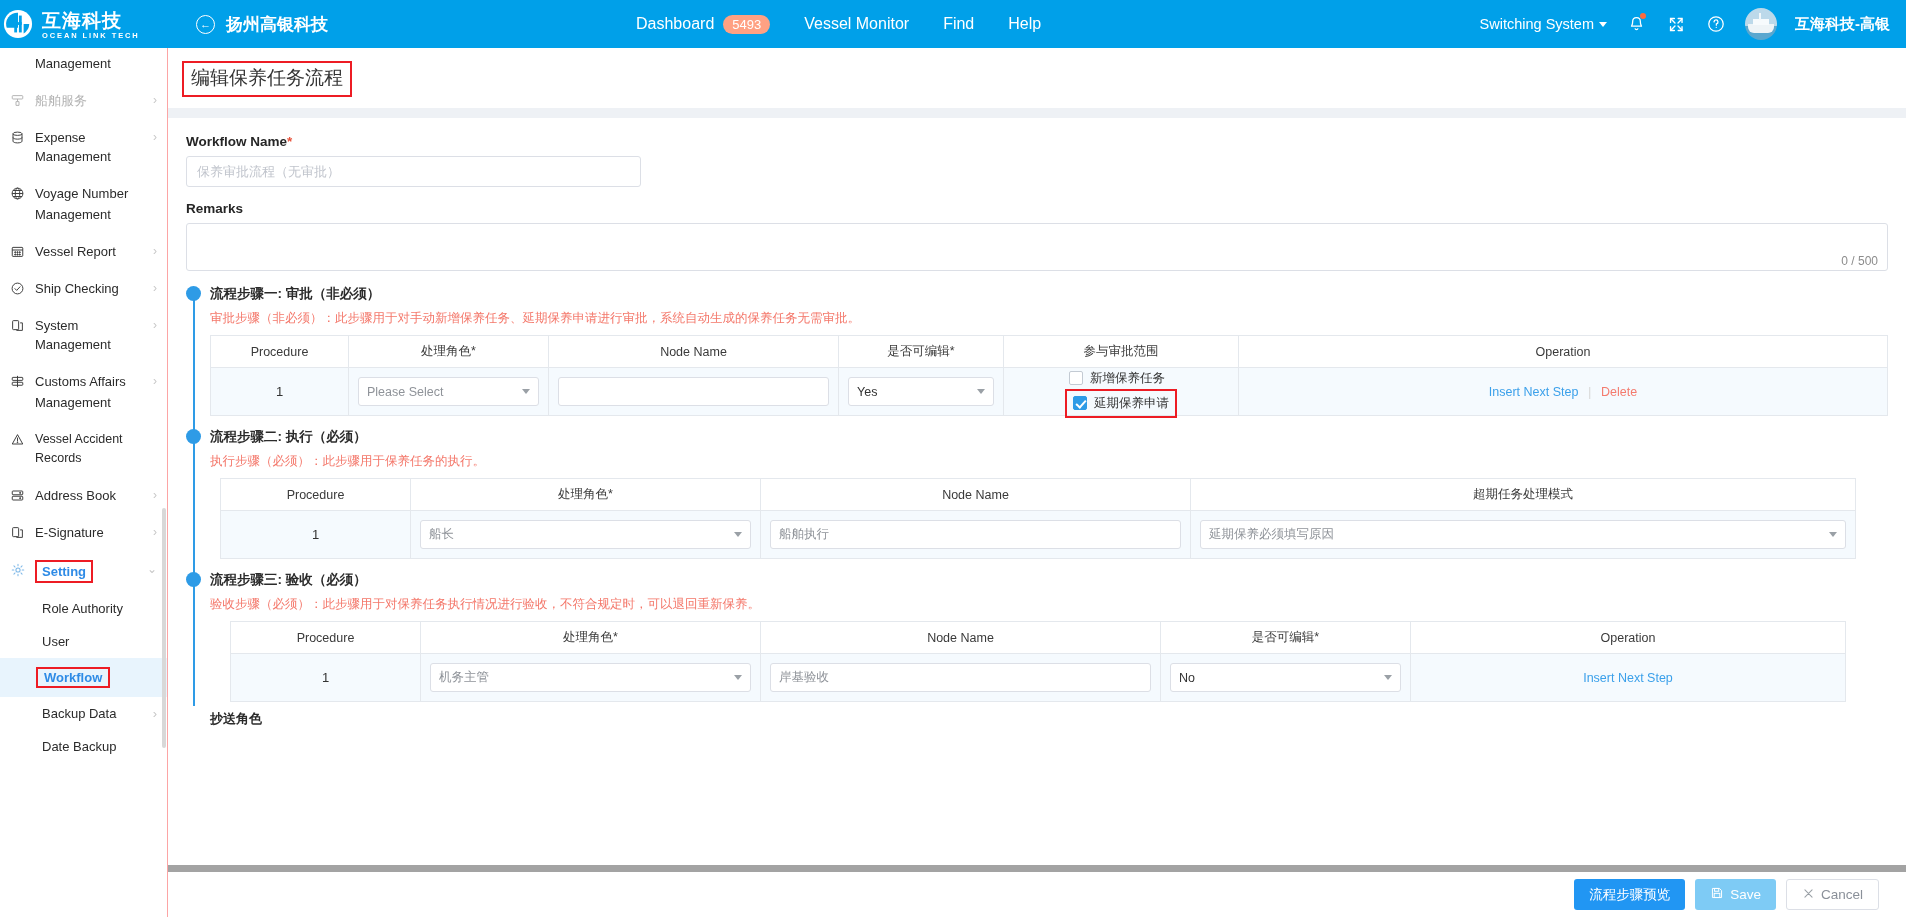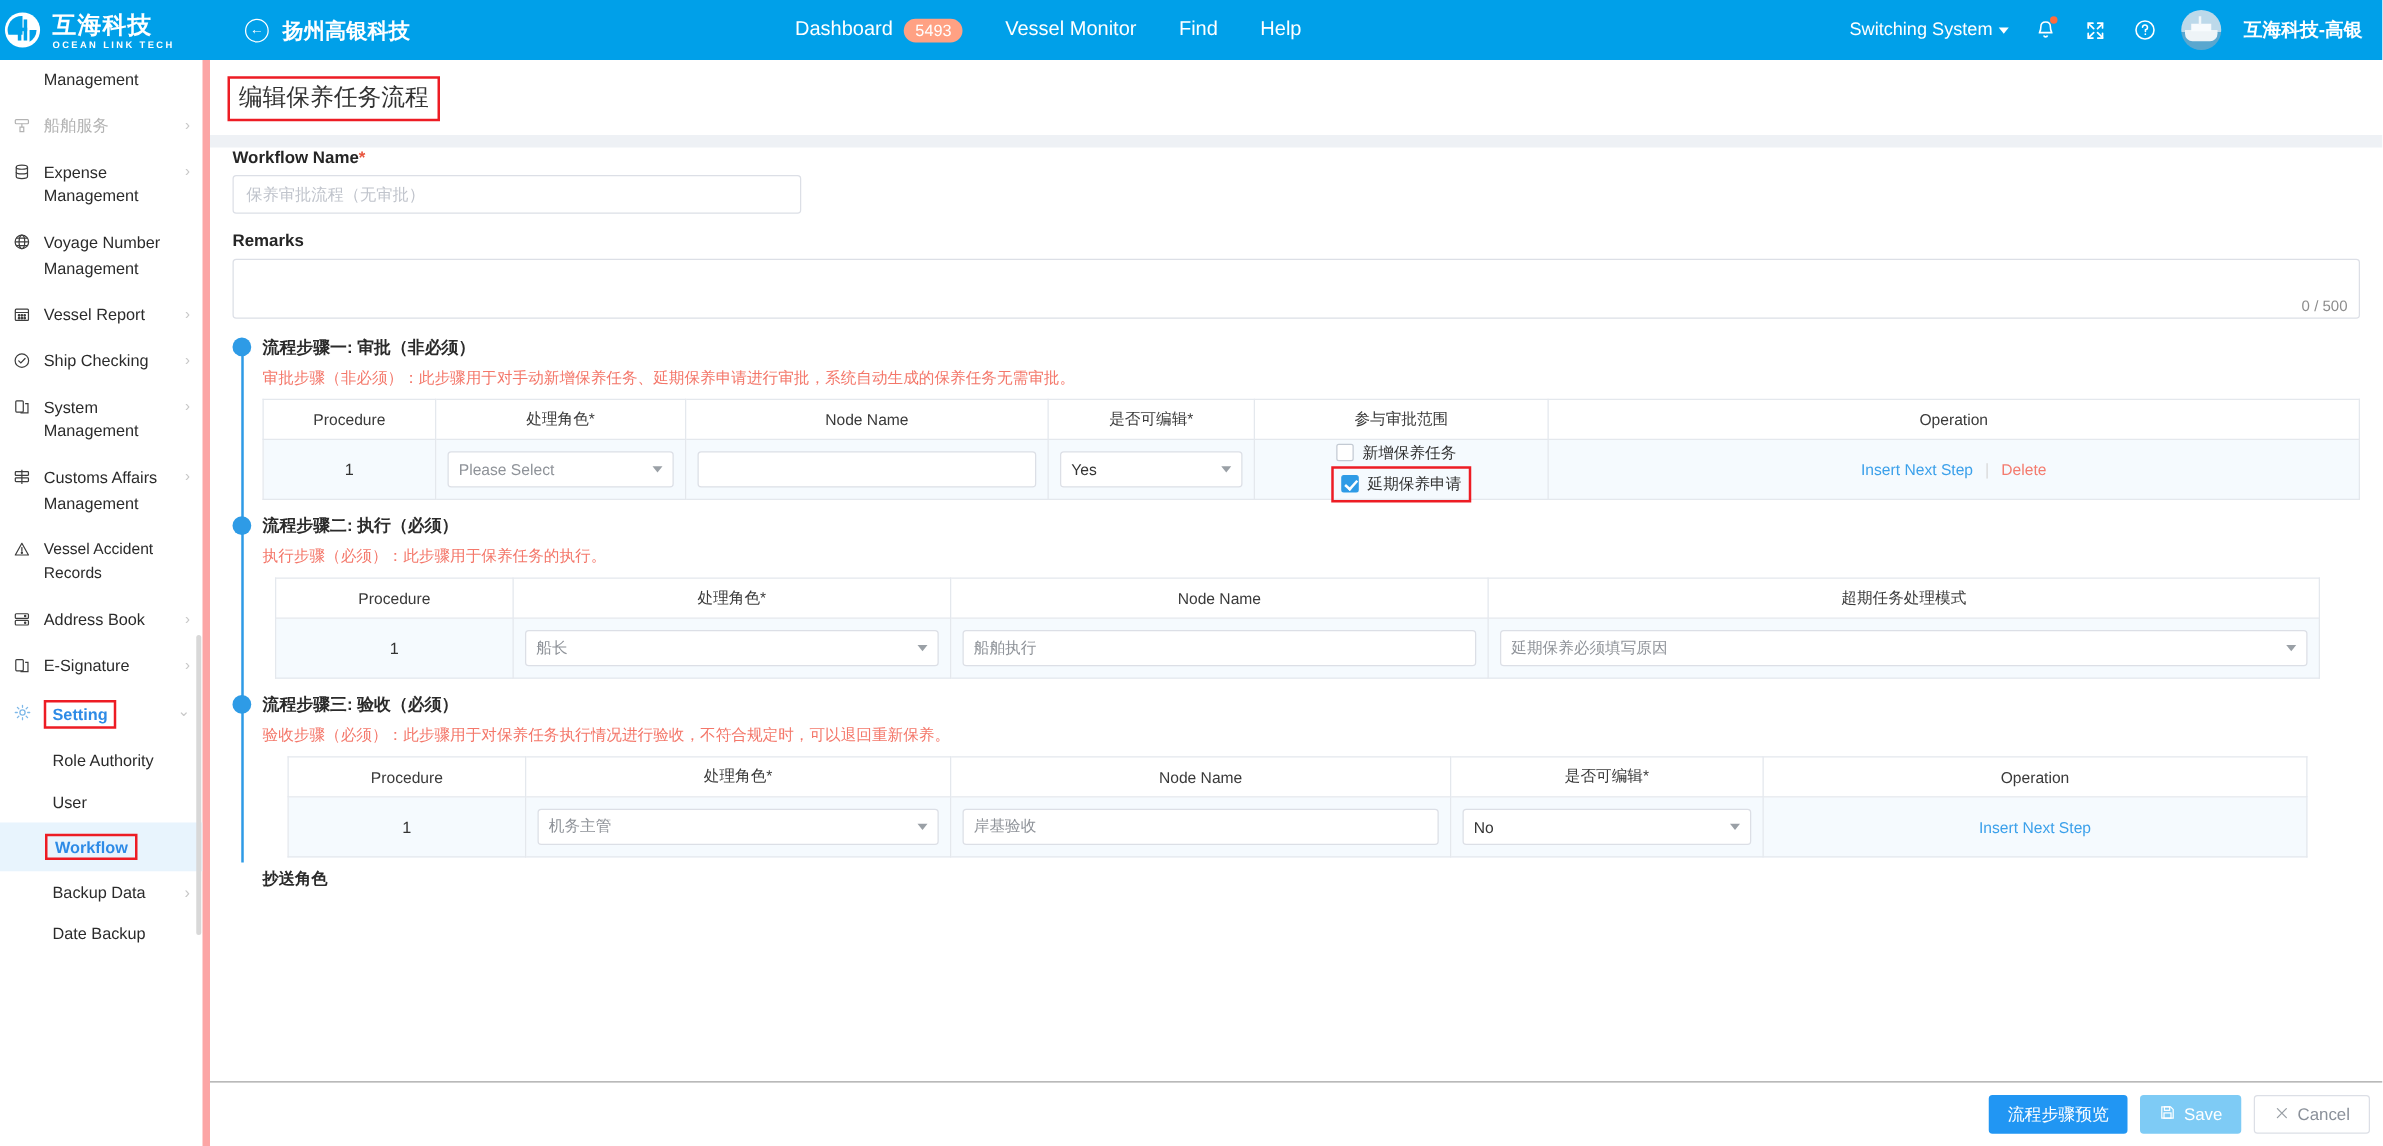--- a/index.html
+++ b/index.html
@@ -47,21 +47,21 @@
   .avatar .hull { position: absolute; left: 3px; right: 3px; bottom: 7px; height: 9px; background: #eef4f7; border-radius: 0 0 6px 6px; }
   .avatar .deck { position: absolute; left: 8px; right: 8px; bottom: 15px; height: 6px; background: #f7fbfd; }
   .avatar .mast { position: absolute; left: 14px; bottom: 20px; width: 2px; height: 7px; background: #f2f8fb; }
   .user-name { font-size: 15px; font-weight: bold; color: #fff; }
 
   
   .body-wrap { flex: 1; display: flex; min-height: 0; }
 
   
   .sidebar {
-    width: 168px; flex: 0 0 168px; background: #fff; border-right: 6px solid #fca5a5;
+    width: 168px; flex: 0 0 168px; background: #fff; border-right: 1px solid #fca5a5;
     position: relative; overflow: hidden;
   }
   .sb-scroll { position: absolute; inset: 0; padding-top: 0; }
   .sb-item {
     display: flex; align-items: flex-start; padding: 9px 10px 9px 9px; gap: 9px;
     font-size: 13px; color: #2b2b2b; cursor: pointer; line-height: 19px; position: relative;
   }
   .sb-item .ic { width: 17px; flex: 0 0 17px; height: 19px; display: flex; align-items: center; justify-content: center; color: #3d3d3d; }
   .sb-item .lbl { flex: 1; }
   .sb-item .arr { color: #c8c8c8; font-size: 12px; line-height: 19px; }
@@ -76,21 +76,21 @@
   .sb-track { position: absolute; right: 1px; top: 460px; width: 4px; height: 240px; background: #d8d8d8; border-radius: 2px; }
 
   
   .main { flex: 1; display: flex; flex-direction: column; min-width: 0; background: #fff; position: relative; }
   .page-title-row { padding: 13px 0 11px 14px; }
   .page-title { font-size: 19px; color: #333; display: inline-block; border: 2.5px solid #ED1C24; padding: 2px 7px 4px 7px; }
   .divider-bar { height: 10px; background: #eef1f5; }
 
   .content { flex: 1; overflow: hidden; padding: 0 18px 0 18px; }
 
-  .form-row { display: flex; gap: 0; }
+  .form-row { display: flex; gap: 0; padding-top: 16px; }
   .fg { display: flex; flex-direction: column; }
   .fg.w1 { width: 455px; margin-right: 28px; }
   .fg.w2 { width: 462px; margin-right: 28px; }
   .fg.w3 { flex: 1; }
   .fl { font-size: 13.5px; font-weight: bold; color: #262626; margin-bottom: 7px; }
   .req { color: #E8533C; font-weight: bold; }
   .inp {
     height: 31px; border: 1px solid #dcdfe6; border-radius: 3px; background: #fff;
     display: flex; align-items: center; padding: 0 10px; font-size: 13px; color: #c0c4cc;
   }
@@ -140,22 +140,22 @@
     border: solid #fff; border-width: 0 2px 2px 0; transform: rotate(42deg);
   }
   .oplink { color: #3BA0EA; font-size: 12.5px; cursor: pointer; }
   .opdel { color: #F47B6E; font-size: 12.5px; cursor: pointer; }
   .opsep { color: #d9d9d9; margin: 0 6px; }
 
   .cc-role { font-size: 13px; font-weight: bold; color: #2b2b2b; padding: 8px 0 0 0; }
 
   
   .footer {
-    height: 52px; flex: 0 0 52px; border-top: 1px solid #a3a3a3; background: #fff;
-    display: flex; align-items: center; justify-content: flex-end; gap: 10px; padding-right: 10px;
+    height: 52px; flex: 0 0 52px; border-top: 7px solid #a3a3a3; background: #fff;
+    display: flex; align-items: center; justify-content: flex-end; gap: 10px; padding-right: 27px;
   }
   .btn { height: 31px; border-radius: 3px; display: flex; align-items: center; gap: 6px; padding: 0 15px; font-size: 13.5px; cursor: pointer; }
   .btn-primary { background: #2196F3; color: #fff; }
   .btn-save { background: #7ECBF5; color: #fff; }
   .btn-cancel { background: #fff; color: #8a9099; border: 1px solid #dcdfe6; }
 </style>
 </head>
 <body>
 
 <div id="app">

